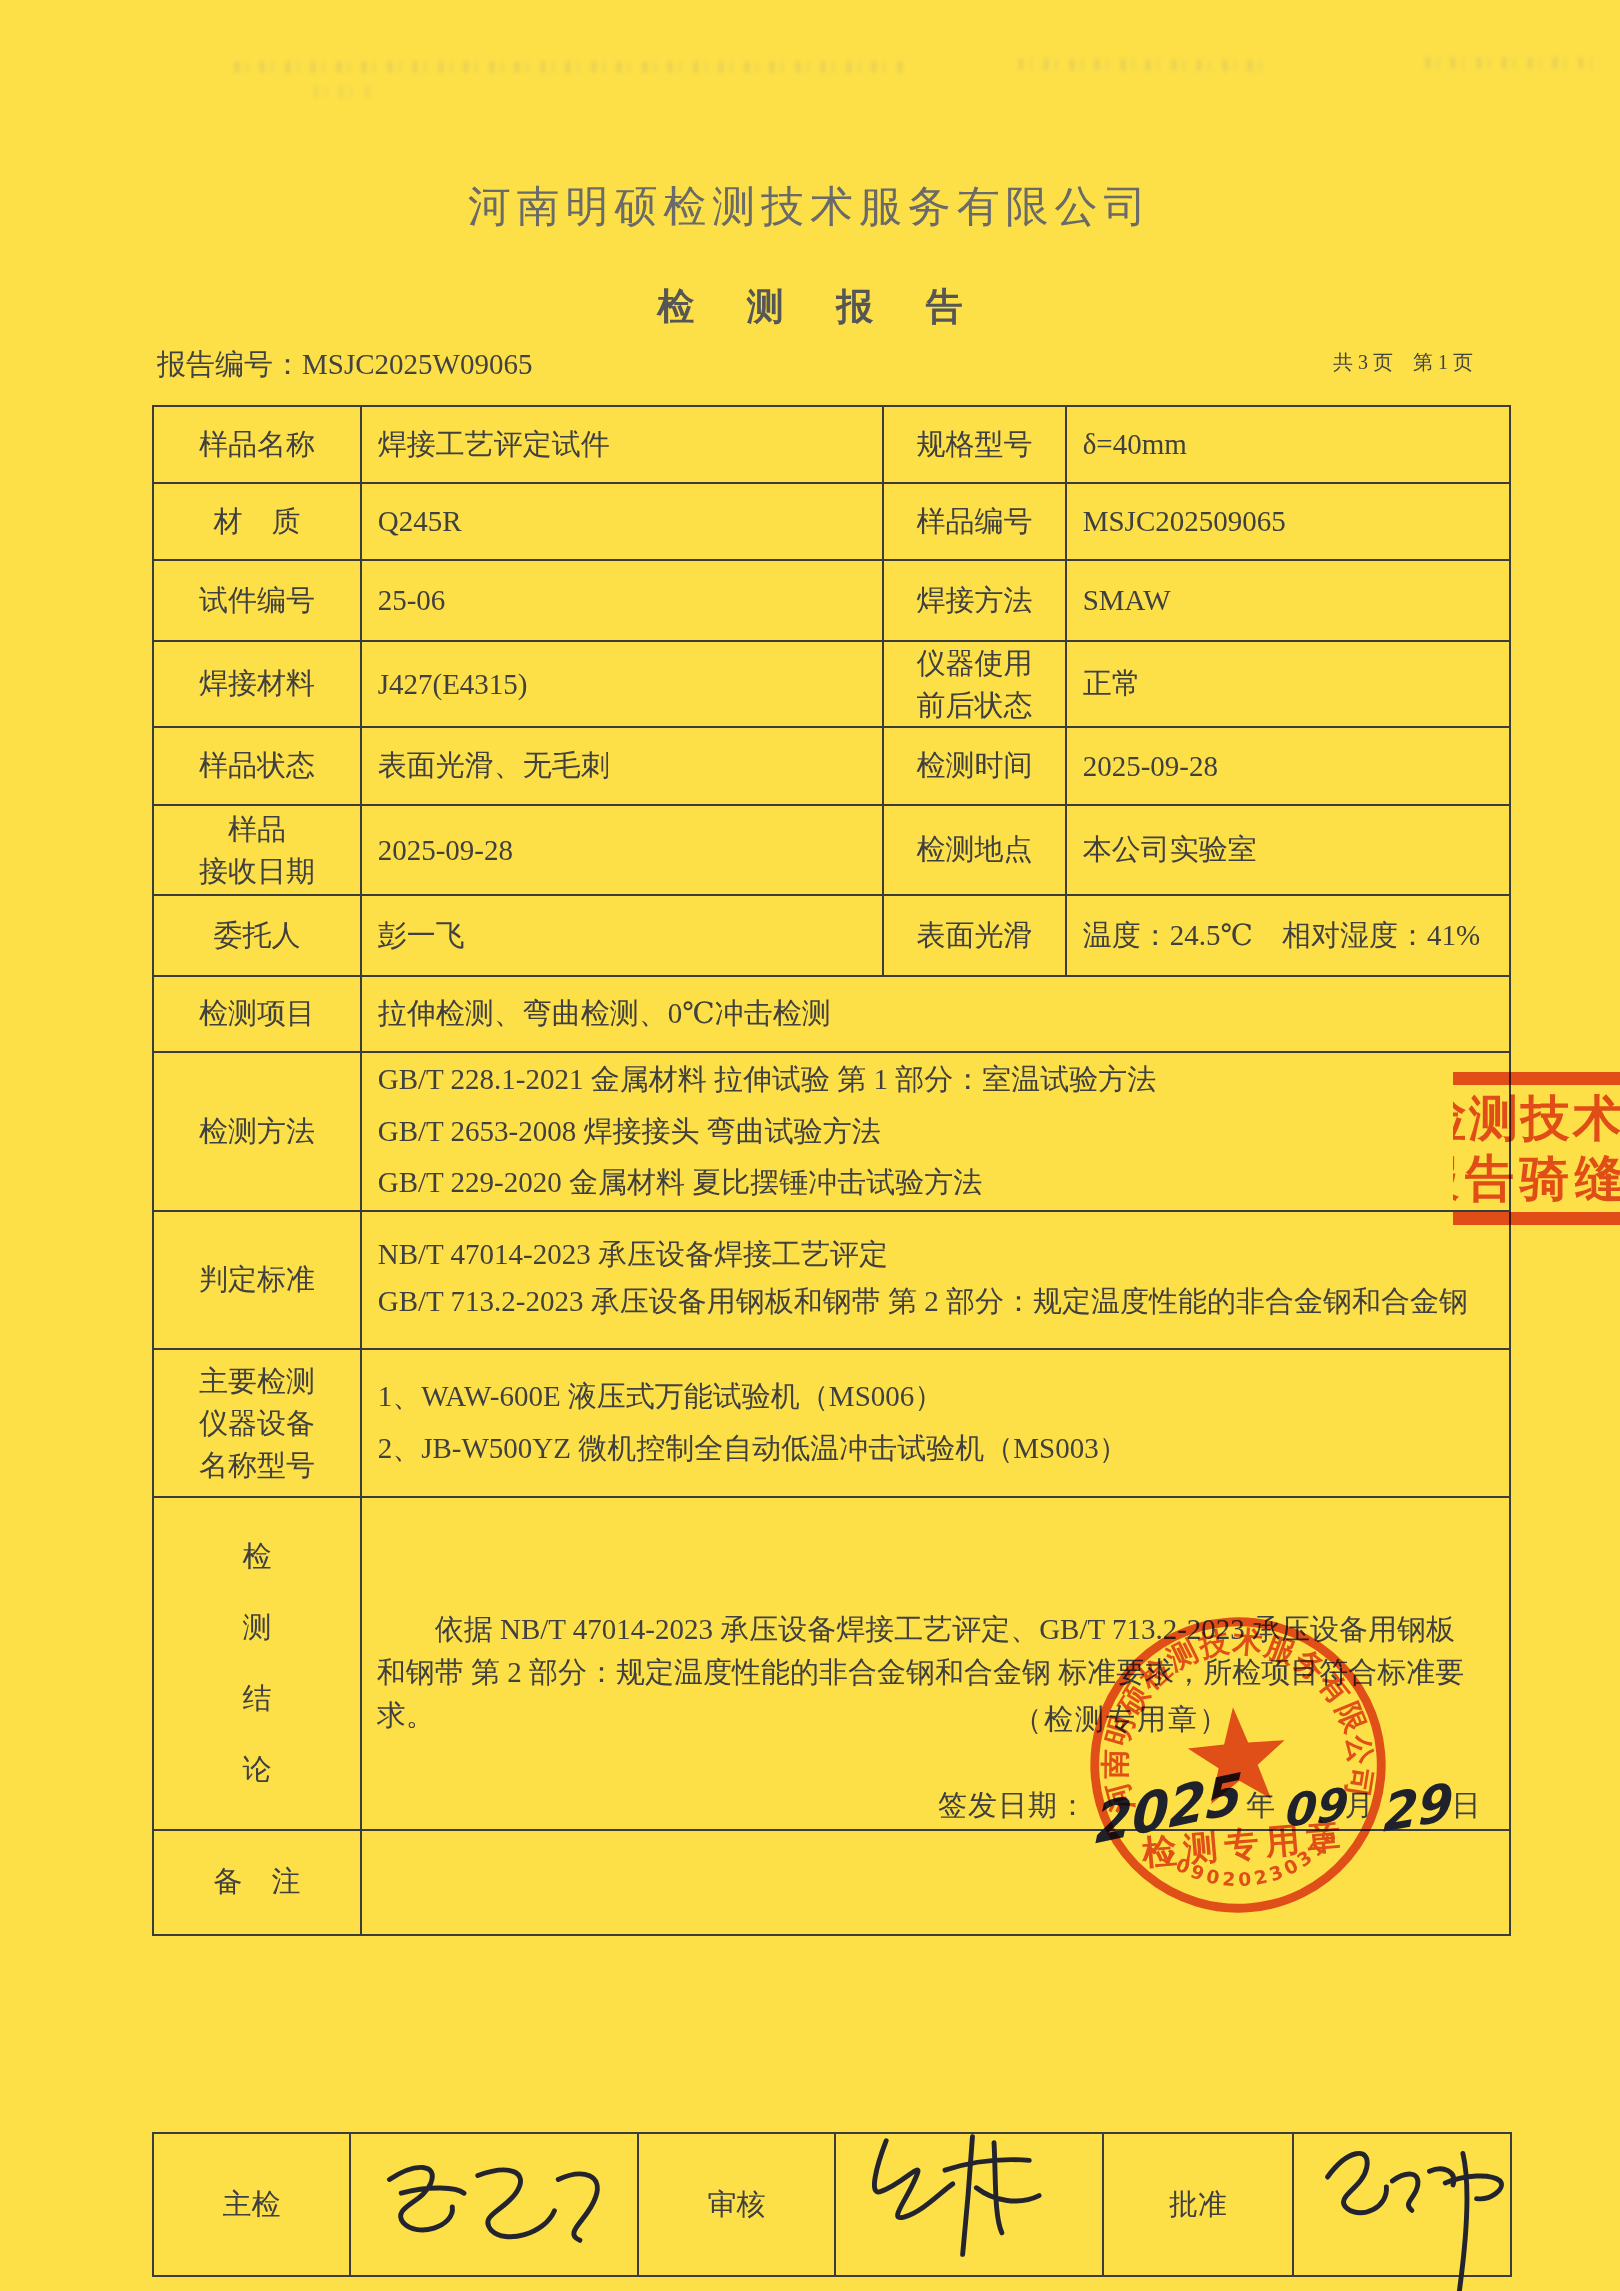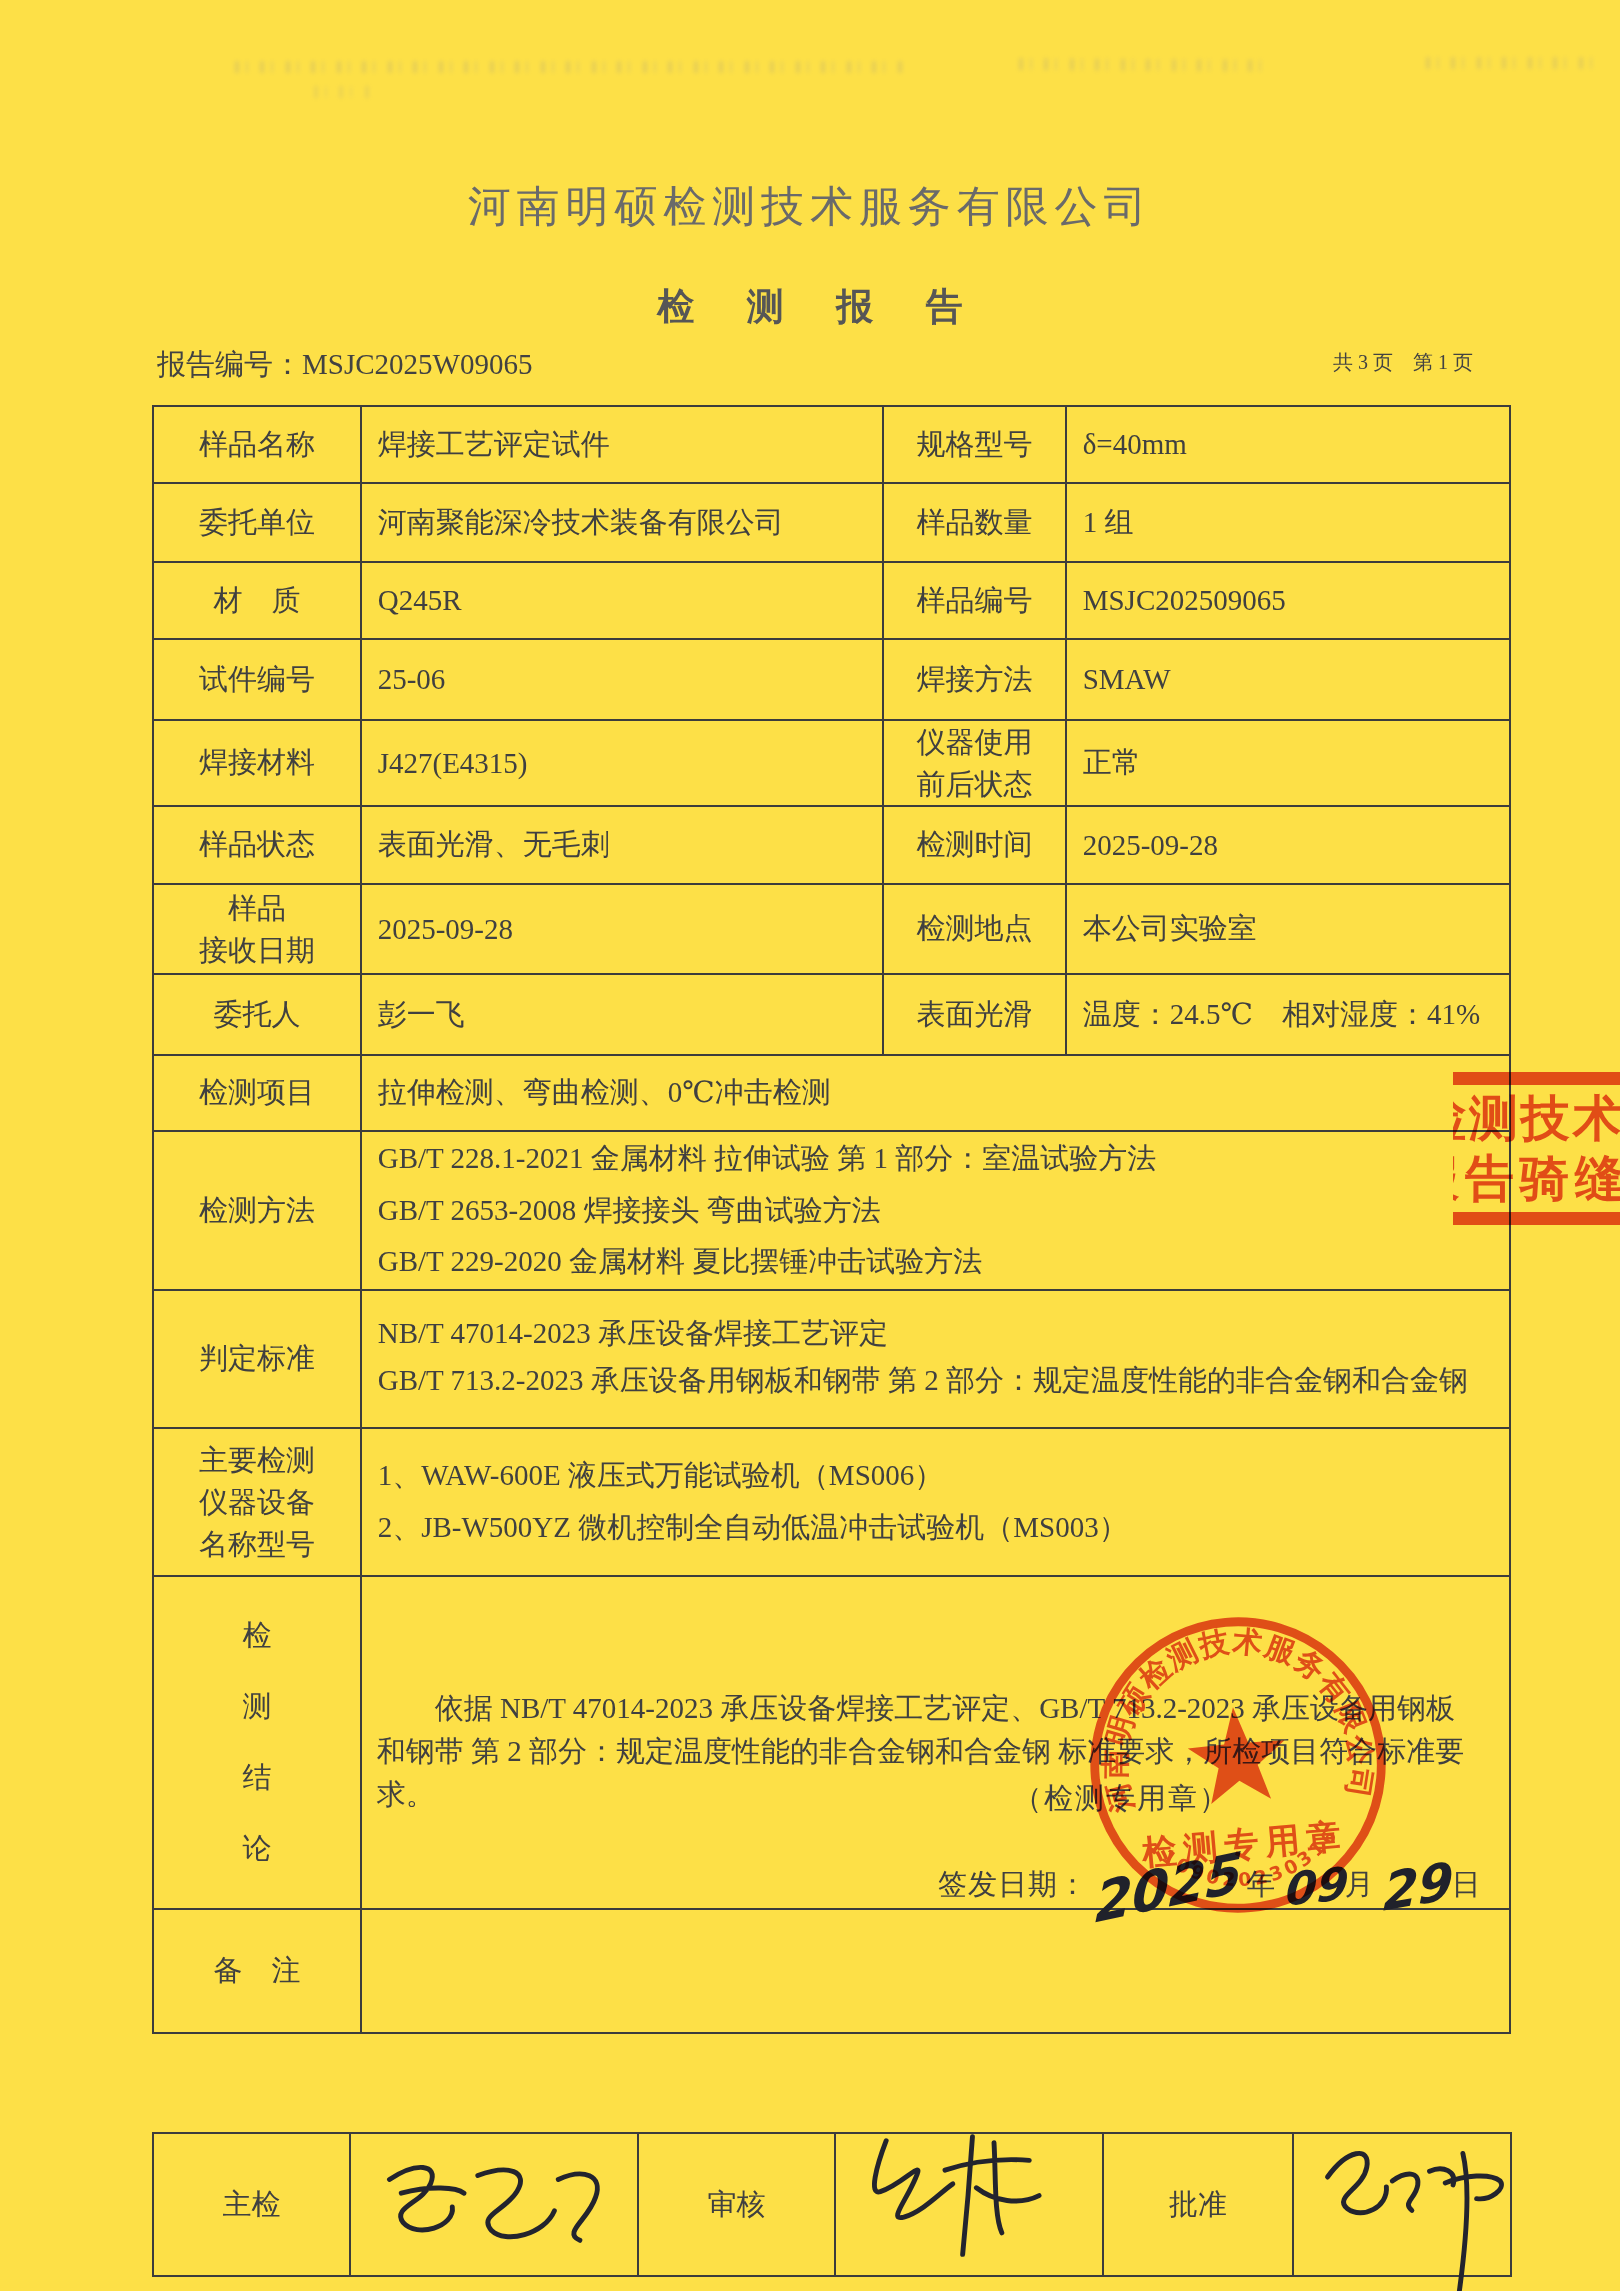--- a/index.html
+++ b/index.html
@@ -89,26 +89,20 @@
         <col style="width:183px">
         <col style="width:444px">
       </colgroup>
     <tbody>
         <tr style="height:77px">
       <td class="lab">样品名称</td>
       <td class="val">焊接工艺评定试件</td>
       <td class="lab">规格型号</td>
       <td class="val">δ=40mm</td>
     </tr>
-    <tr style="height:79px">
-      <td class="lab">委托单位</td>
-      <td class="val">河南聚能深冷技术装备有限公司</td>
-      <td class="lab">样品数量</td>
-      <td class="val">1 组</td>
-    </tr>
     <tr style="height:77px">
       <td class="lab">材　质</td>
       <td class="val">Q245R</td>
       <td class="lab">样品编号</td>
       <td class="val">MSJC202509065</td>
     </tr>
     <tr style="height:81px">
       <td class="lab">试件编号</td>
       <td class="val">25-06</td>
       <td class="lab">焊接方法</td>
@@ -174,21 +168,21 @@
 结
 论</td>
       <td class="concl-cell" colspan="3">
         <div class="concl-text">依据 NB/T 47014-2023  承压设备焊接工艺评定、GB/T 713.2-2023  承压设备用钢板和钢带  第 2 部分：规定温度性能的非合金钢和合金钢  标准要求，所检项目符合标准要求。</div>
         <div class="seal-note">（检测专用章）</div>
         <div class="issue-line">
           <span class="printed">签发日期：</span><span class="hw hw-year">2025</span><span class="printed">年</span><span class="hw hw-month">09</span><span class="printed">月</span><span class="hw hw-day">29</span><span class="printed">日</span>
         </div>
       </td>
     </tr>
-    <tr style="height:124px">
+    <tr style="height:105px">
       <td class="lab">备　注</td>
       <td class="val" colspan="3"></td>
     </tr>
   </tbody>
     </table>
 
   <table class="sig">
     <colgroup>
         <col style="width:197px">
         <col style="width:288px">

